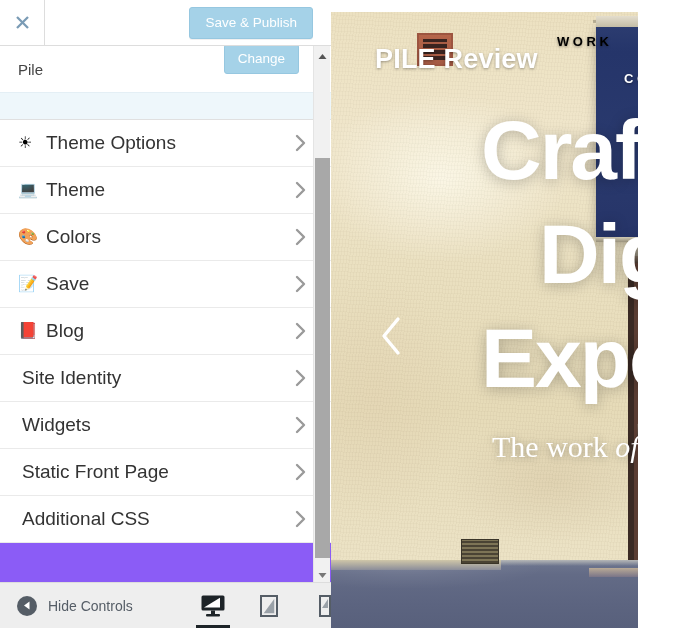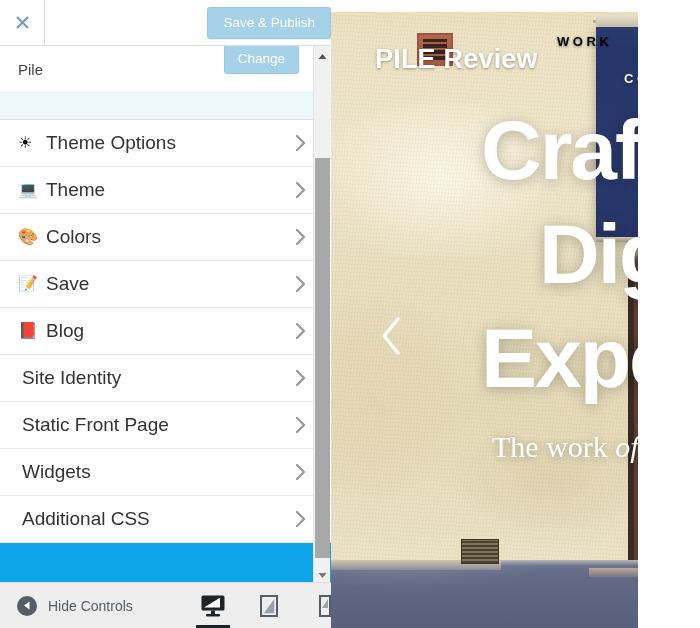--- a/index.html
+++ b/index.html
@@ -197,34 +197,35 @@
   }
   .close-btn {
     width: 45px; height: 45px;
     border-right: 1px solid #ddd;
     display: flex; align-items: center; justify-content: center;
     cursor: pointer;
   }
   .close-btn svg { display:block; }
   .header-actions {
     flex: 1; display: flex; align-items: center; justify-content: flex-end;
+    padding-right: 18px;
   }
   .save-btn {
     background: #a5d2e8; color: #fff;
     border: 1px solid #96c7e0;
     border-radius: 3px;
     font-size: 13.5px;
     padding: 7px 15px 8px;
     cursor: default;
     box-shadow: 0 1px 0 rgba(0,0,0,.06);
   }
 
   .panel-body {
     position: absolute; left: 0; top: 46px; width: 331px; height: 536px;
-    background: #0ea5e9; overflow: hidden;
+    background: #8b5cf6; overflow: hidden;
   }
   .site-row {
     position: relative; height: 46px;
     background: #fff;
     display: flex; align-items: center;
   }
   .site-name {
     padding-left: 18px; font-size: 15px; color: #444;
   }
   .change-btn {
@@ -451,30 +452,30 @@
           <span class="mi-label">Site Identity</span>
           <span class="chev">
             <svg width="13" height="20" viewBox="0 0 13 20">
                 <polyline points="3,3 10,10 3,17" fill="none" stroke="#9a9a9a" stroke-width="2.4" stroke-linecap="round" stroke-linejoin="round"></polyline>
               </svg>
           </span>
         </div>
 
 
         <div class="menu-item no-icon">
+          <span class="mi-label">Widgets</span>
+          <span class="chev">
+            <svg width="13" height="20" viewBox="0 0 13 20">
+                <polyline points="3,3 10,10 3,17" fill="none" stroke="#9a9a9a" stroke-width="2.4" stroke-linecap="round" stroke-linejoin="round"></polyline>
+              </svg>
+          </span>
+        </div>
+
+        <div class="menu-item no-icon">
           <span class="mi-label">Static Front Page</span>
-          <span class="chev">
-            <svg width="13" height="20" viewBox="0 0 13 20">
-                <polyline points="3,3 10,10 3,17" fill="none" stroke="#9a9a9a" stroke-width="2.4" stroke-linecap="round" stroke-linejoin="round"></polyline>
-              </svg>
-          </span>
-        </div>
-
-        <div class="menu-item no-icon">
-          <span class="mi-label">Widgets</span>
           <span class="chev">
             <svg width="13" height="20" viewBox="0 0 13 20">
                 <polyline points="3,3 10,10 3,17" fill="none" stroke="#9a9a9a" stroke-width="2.4" stroke-linecap="round" stroke-linejoin="round"></polyline>
               </svg>
           </span>
         </div>
 
         <div class="menu-item no-icon">
           <span class="mi-label">Additional CSS</span>
           <span class="chev">

